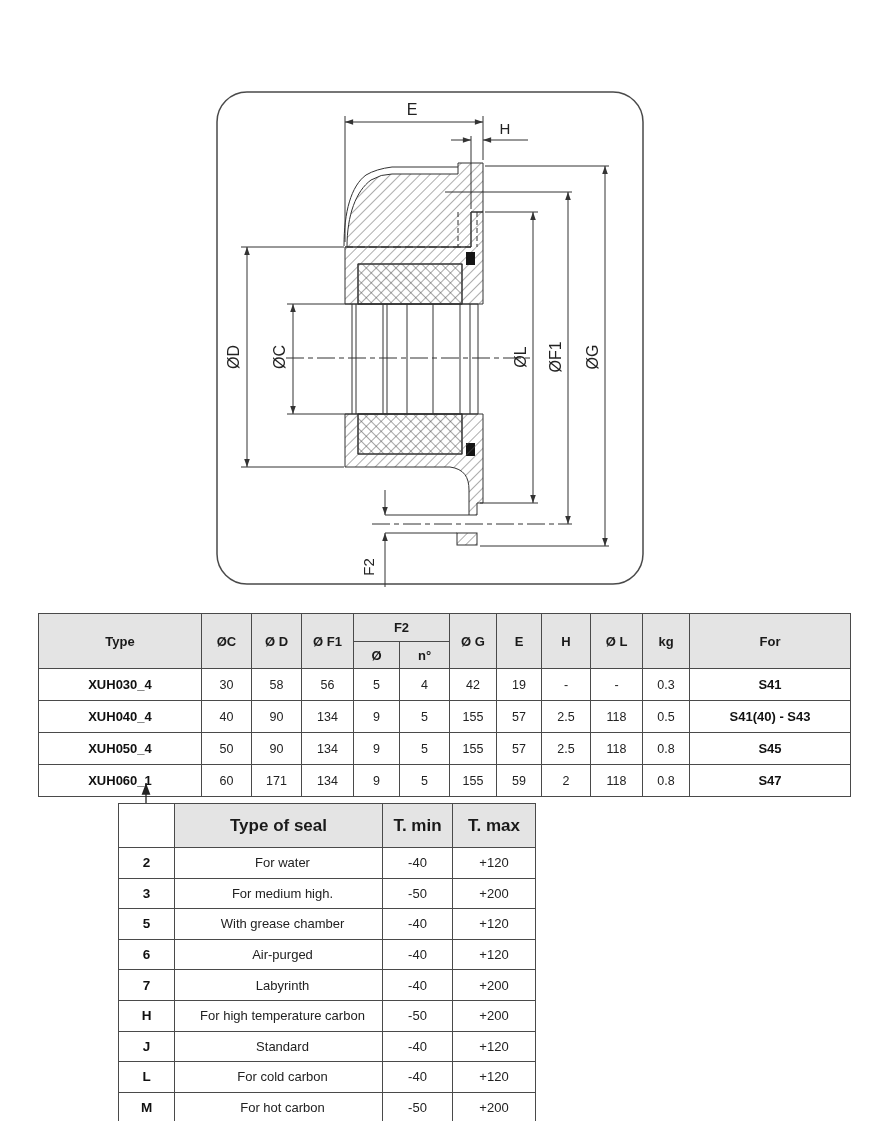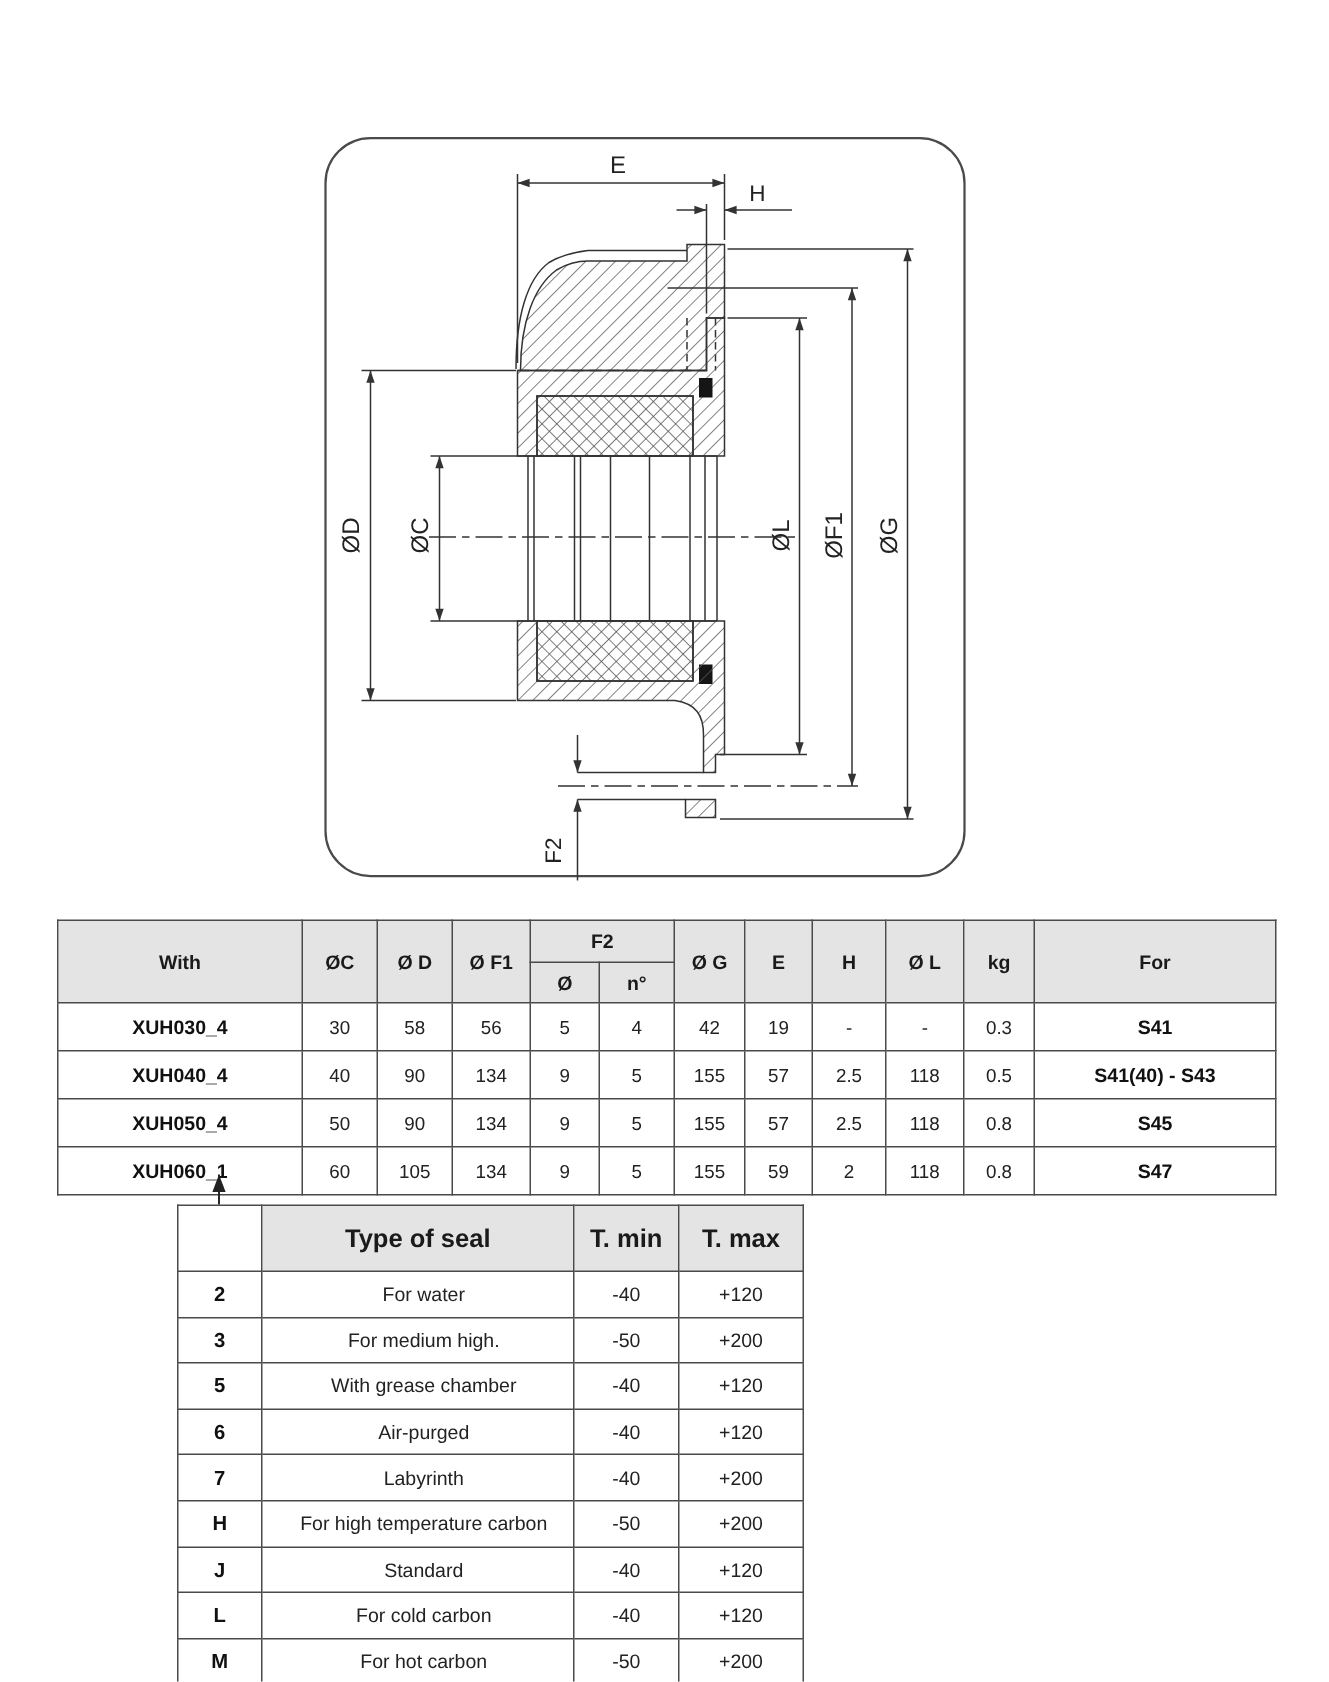--- a/index.html
+++ b/index.html
@@ -143,21 +143,21 @@
       <col style="width:50px">
       <col style="width:47px">
       <col style="width:45px">
     <col style="width:49px">
       <col style="width:52px">
       <col style="width:47px">
       <col style="width:161px">
   </colgroup>
   <thead>
     <tr class="h1">
-      <th rowspan="2">With</th>
+      <th rowspan="2">Type</th>
       <th rowspan="2">ØC</th>
       <th rowspan="2">Ø D</th>
       <th rowspan="2">Ø F1</th>
       <th colspan="2">F2</th>
       <th rowspan="2">Ø G</th>
       <th rowspan="2">E</th>
       <th rowspan="2">H</th>
       <th rowspan="2">Ø L</th>
       <th rowspan="2">kg</th>
       <th rowspan="2">For</th>
@@ -206,21 +206,21 @@
       <td>155</td>
       <td>57</td>
       <td>2.5</td>
       <td>118</td>
       <td>0.8</td>
       <td class="forv">S45</td>
     </tr>
     <tr>
       <td class="code">XUH060_1</td>
       <td>60</td>
-      <td>105</td>
+      <td>171</td>
       <td>134</td>
       <td>9</td>
       <td>5</td>
       <td>155</td>
       <td>59</td>
       <td>2</td>
       <td>118</td>
       <td>0.8</td>
       <td class="forv">S47</td>
     </tr>

